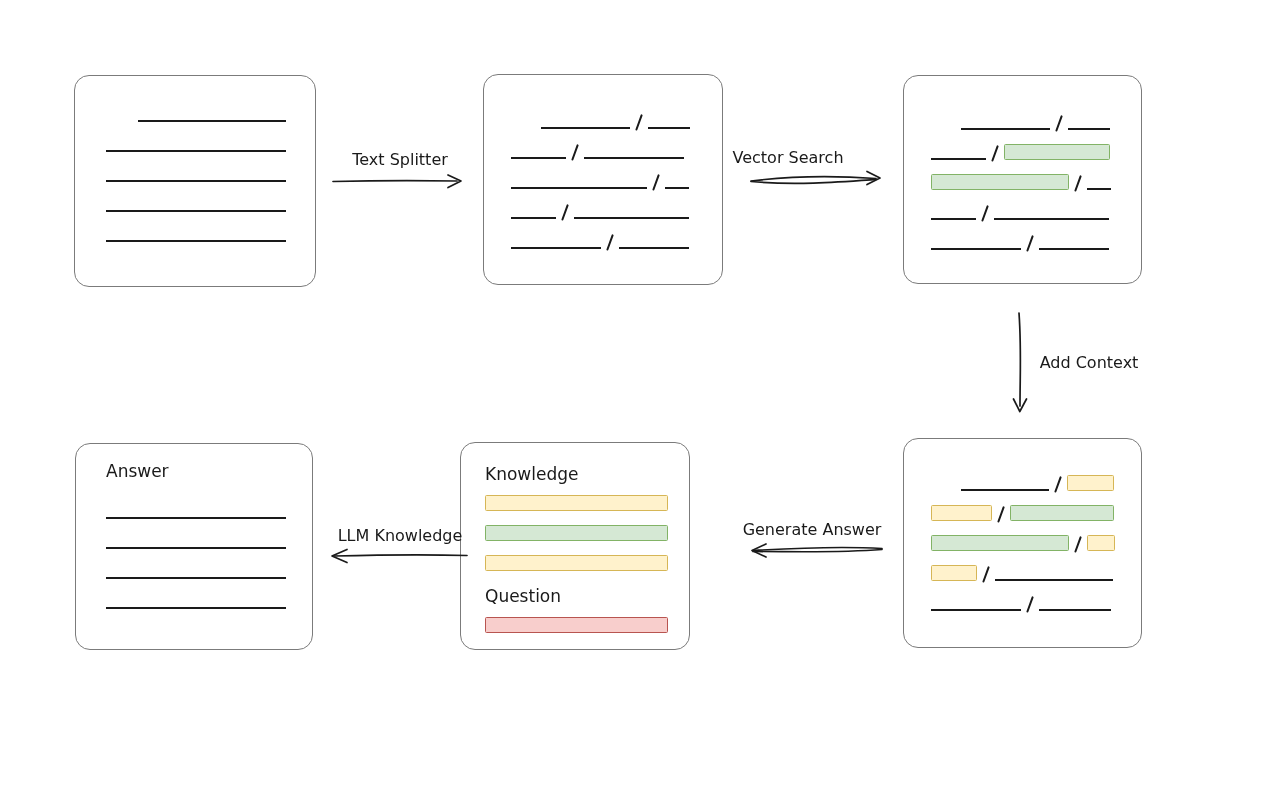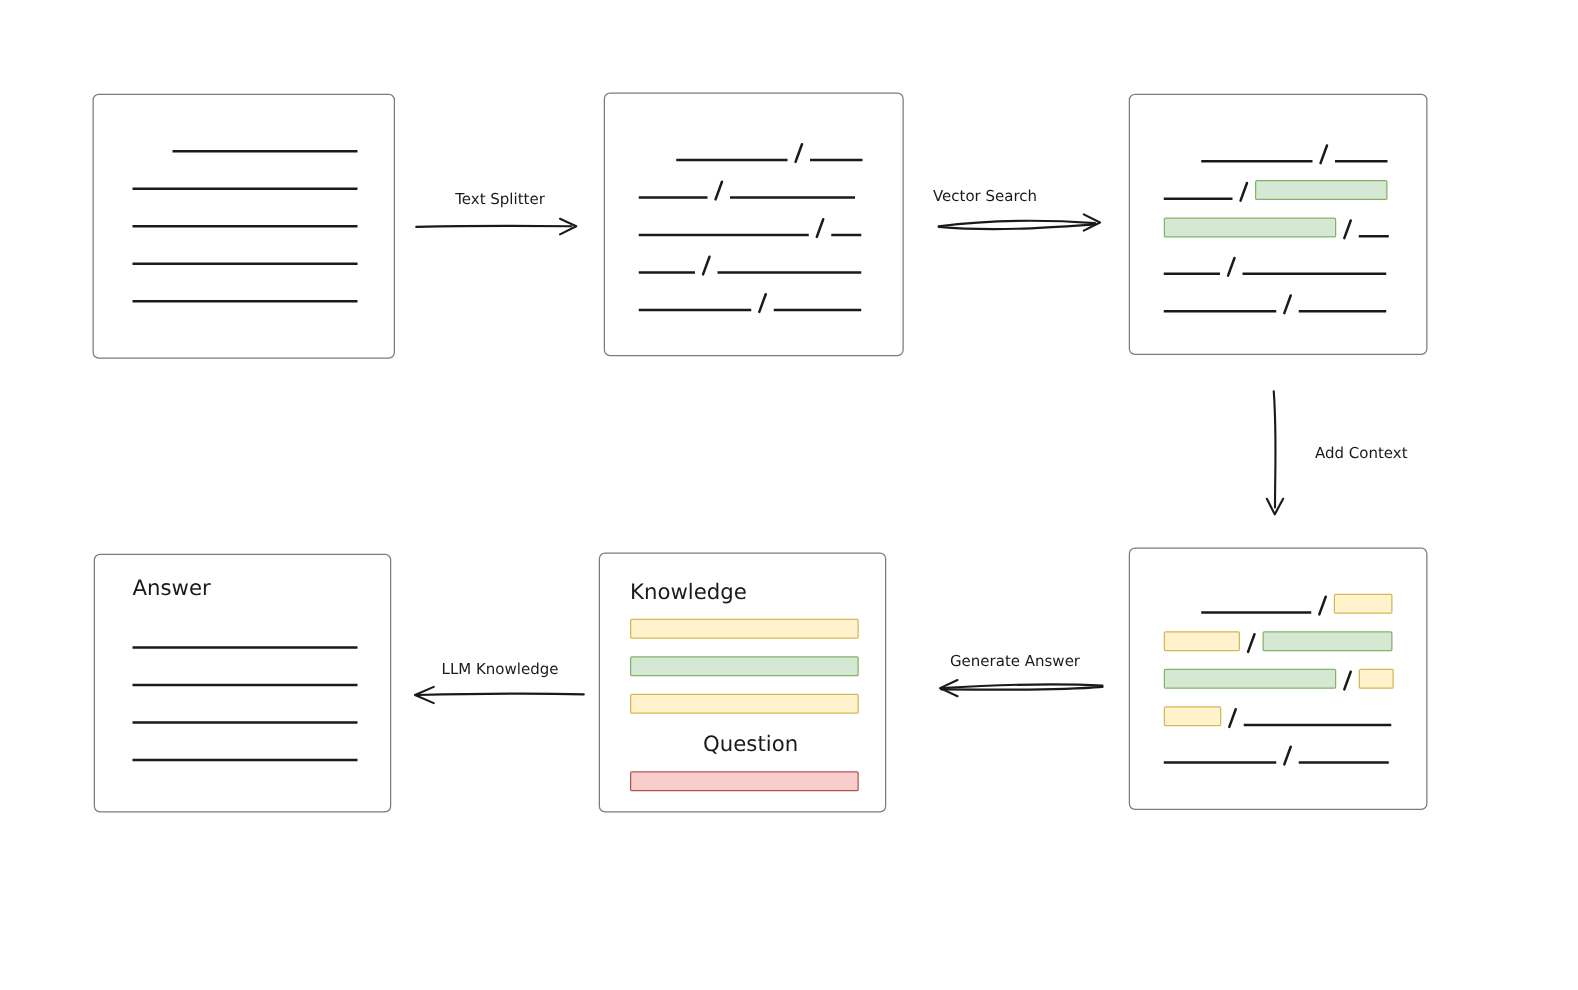--- a/index.html
+++ b/index.html
@@ -12,21 +12,21 @@
   #canvas {
     position: relative;
     width: 1262px;
     height: 792px;
     background: #ffffff;
     overflow: hidden;
   }
   .box {
     position: absolute;
     border: 1.4px solid var(--box-border);
-    border-radius: 5px;
+    border-radius: 15px;
     box-sizing: border-box;
     background: #ffffff;
   }
   .row {
     height: 30px;
     display: flex;
     align-items: flex-end;
   }
   .seg { flex: none; }
   .seg-indent { height: 0; }
@@ -56,21 +56,21 @@
   .box-label {
     font-size: 17px;
     line-height: 19px;
     font-weight: 400;
     color: var(--line);
     white-space: nowrap;
   }
   .arrow-label {
     position: absolute;
     transform: translate(-50%, -50%);
-    font-size: 12px;
+    font-size: 16px;
     white-space: nowrap;
     color: var(--line);
   }
   .caption {
     position: absolute;
     transform: translate(-50%, -50%);
     font-size: 18px;
     white-space: nowrap;
     color: var(--line);
   }
@@ -86,25 +86,25 @@
     stroke: currentColor;
     stroke-width: 1.7;
     stroke-linecap: round;
     stroke-linejoin: round;
   }
   
   #document-box { left: 74px;  top: 75px;  width: 242px; height: 212px; padding: 16px 29px 0 31px; }
   #chunks-box   { left: 483px; top: 74px;  width: 240px; height: 211px; padding: 24px 20px 0 27px; }
   #matched-box  { left: 903px; top: 75px;  width: 239px; height: 209px; padding: 24px 20px 0 27px; }
   #context-box  { left: 903px; top: 438px; width: 239px; height: 210px; padding: 22px 18px 0 27px; }
-  #prompt-box   { left: 479px; top: 442px; width: 230px; height: 208px; padding: 22px 11px 0 24px; }
+  #prompt-box   { left: 460px; top: 442px; width: 230px; height: 208px; padding: 22px 11px 0 24px; }
   #answer-box   { left: 75px;  top: 443px; width: 238px; height: 207px; padding: 18px 28px 0 30px; }
   .rows-after-label { margin-top: -3px; }
   #answer-box .rows-after-label { margin-top: 8px; }
-  #prompt-box .box-label.second { margin-top: 16px; text-align: center; }
+  #prompt-box .box-label.second { margin-top: 16px; }
 </style>
 </head>
 <body>
 
 <div id="canvas">
 
   <div class="box" id="document-box">
     <div>
         <div class="row">
           <div class="seg seg-indent" style="width: 32px;"></div>

